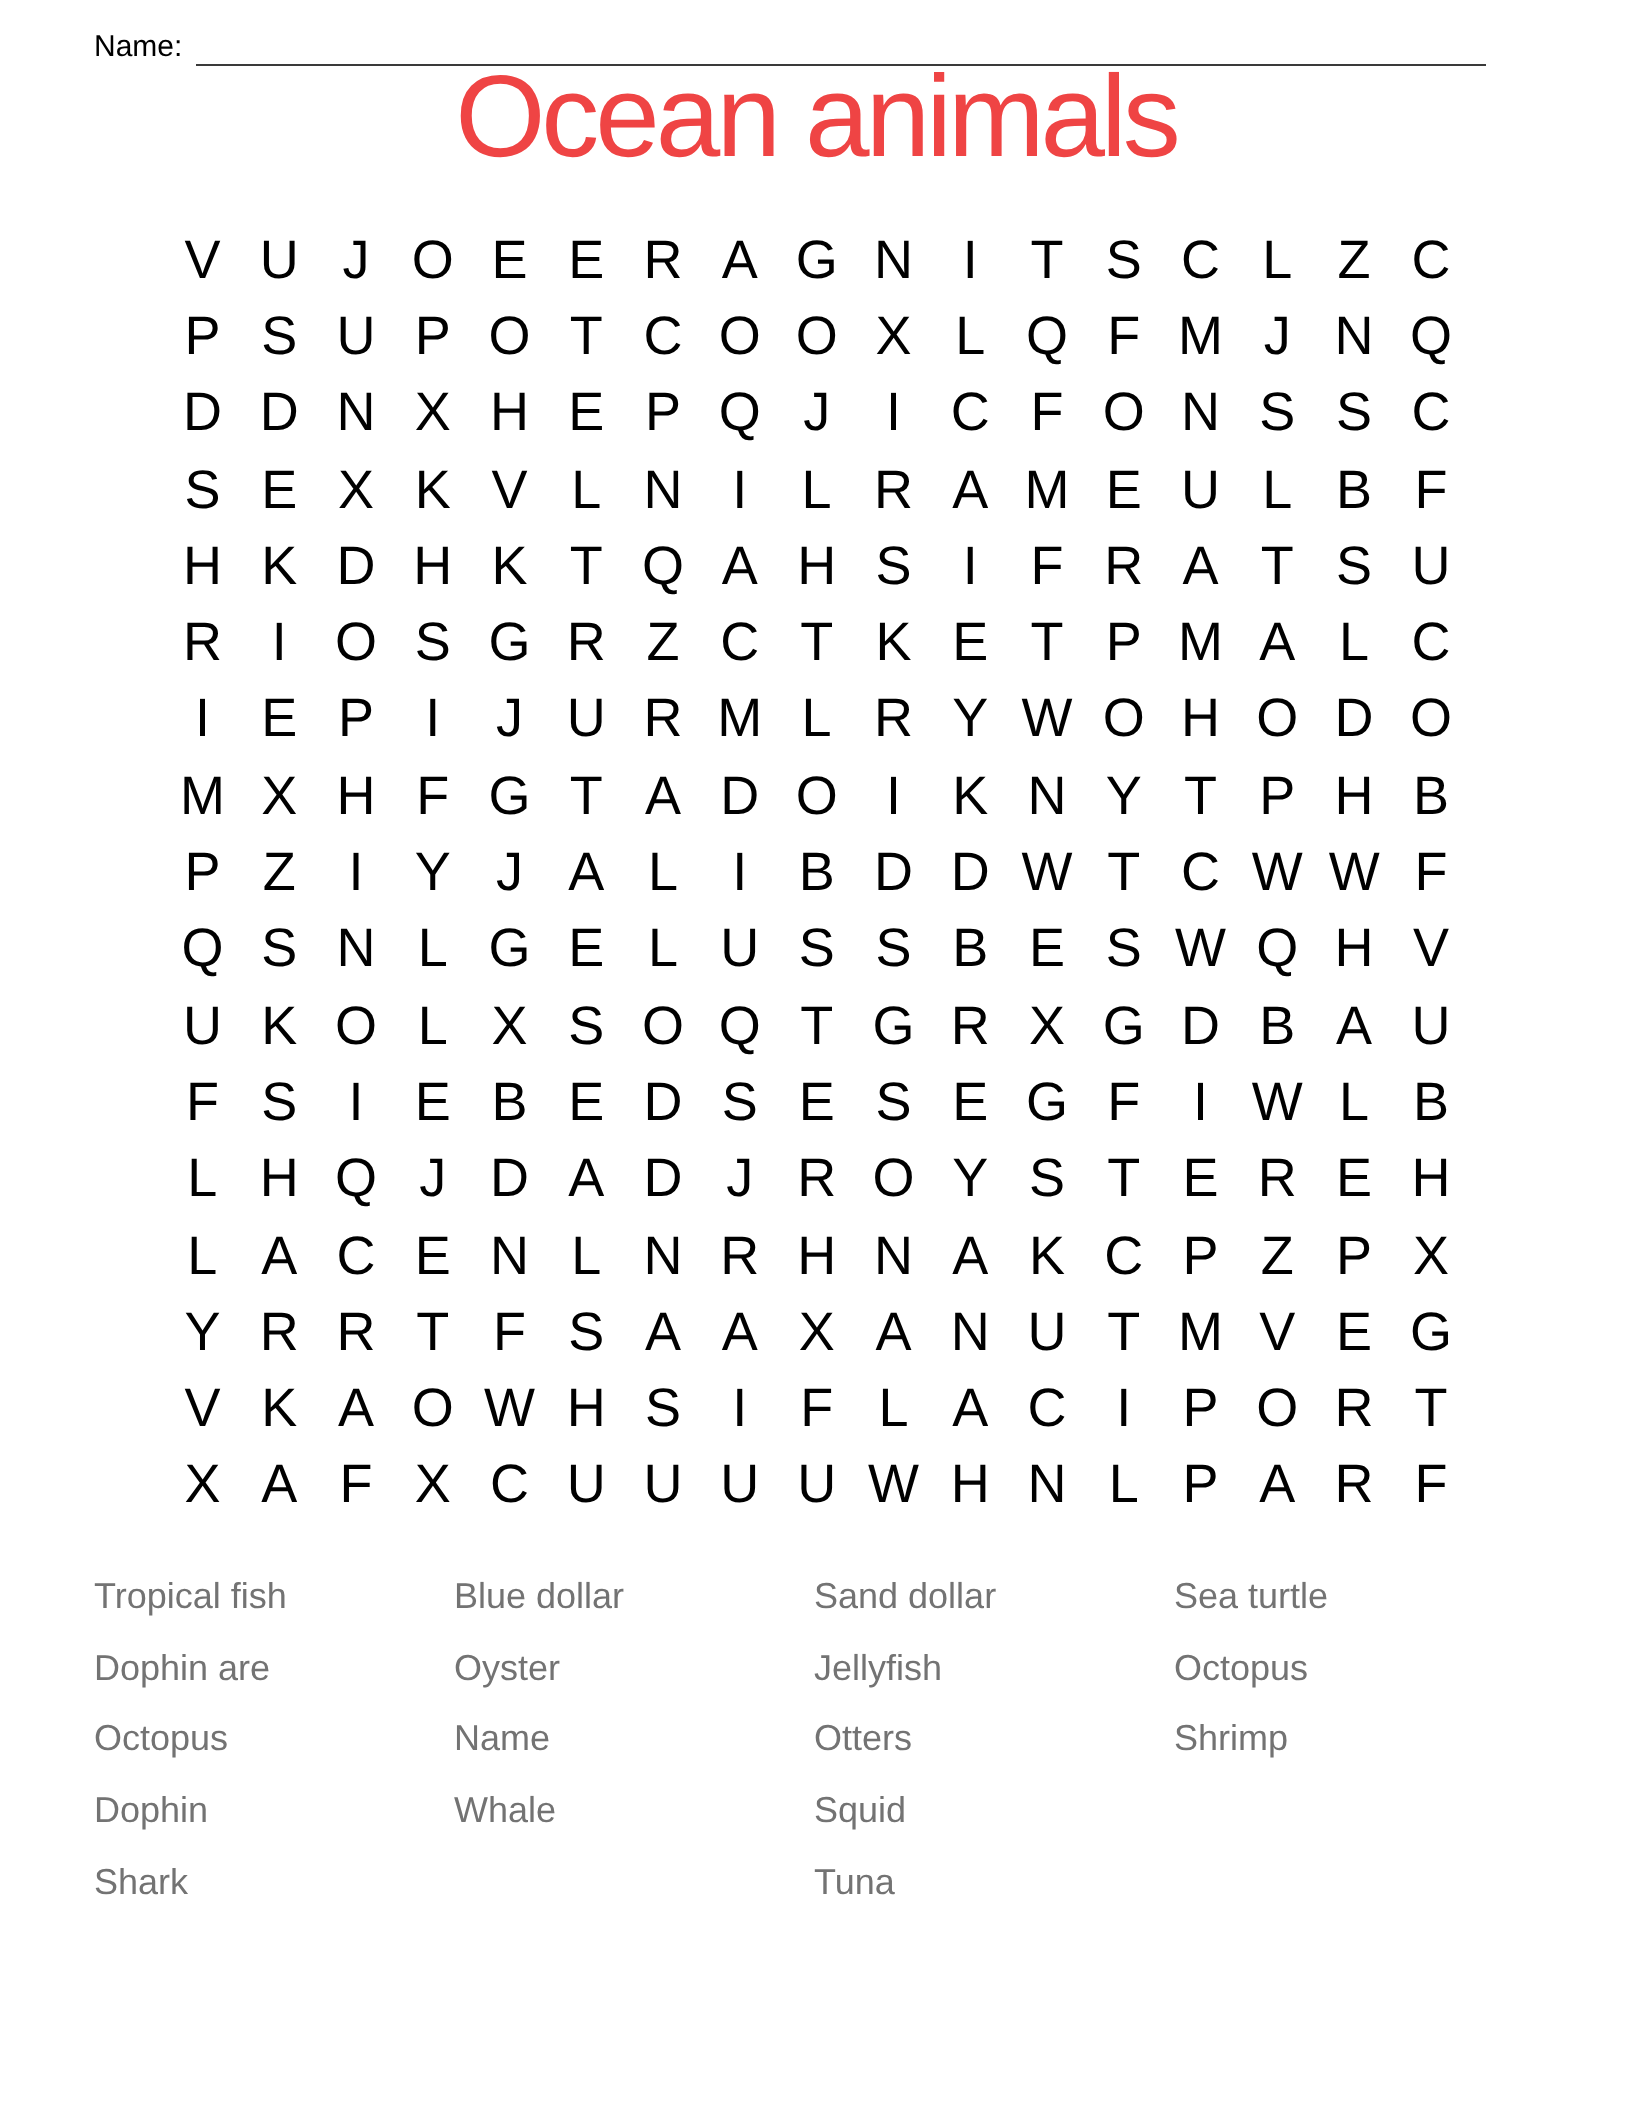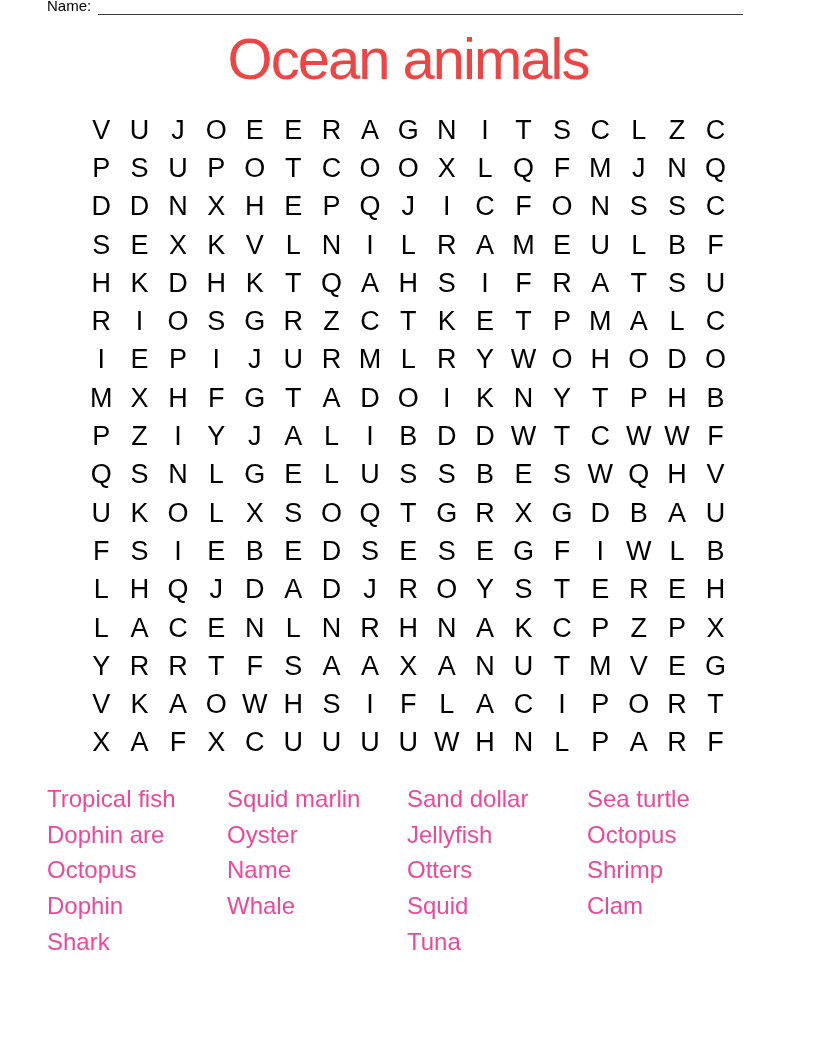--- a/index.html
+++ b/index.html
@@ -16,21 +16,21 @@
     background: #ffffff;
     overflow: hidden;
   }
   .name-row {
     position: absolute;
     left: 47px;
     right: 73px;
     top: 1px;
     display: flex;
     align-items: flex-end;
-    height: 14px;
+    height: 32px;
   }
   .name-label {
     font-size: 15px;
     line-height: 18px;
     color: #000000;
     white-space: nowrap;
   }
   .name-line {
     flex: 1;
     margin-left: 7px;
@@ -71,23 +71,23 @@
     left: 47px;
     top: 781px;
     display: grid;
     grid-template-columns: 180px 180px 180px 180px;
   }
   .word-col {
     display: flex;
     flex-direction: column;
   }
   .word {
-    font-size: 24px;
+    font-size: 18px;
     line-height: 35.7px;
-    color: #ec4899;
+    color: #737373;
     white-space: nowrap;
   }
 </style>
 </head>
 <body>
 
 <div class="page">
 
   <div class="name-row">
     <span class="name-label">Name:</span>
@@ -390,33 +390,32 @@
 
   <div class="word-list" id="word-list">
       <div class="word-col">
         <div class="word">Tropical fish</div>
         <div class="word">Dophin are</div>
         <div class="word">Octopus</div>
         <div class="word">Dophin</div>
         <div class="word">Shark</div>
       </div>
       <div class="word-col">
-        <div class="word">Squid marlin</div>
+        <div class="word">Blue dollar</div>
         <div class="word">Oyster</div>
         <div class="word">Name</div>
         <div class="word">Whale</div>
       </div>
       <div class="word-col">
         <div class="word">Sand dollar</div>
         <div class="word">Jellyfish</div>
         <div class="word">Otters</div>
         <div class="word">Squid</div>
         <div class="word">Tuna</div>
       </div>
       <div class="word-col">
         <div class="word">Sea turtle</div>
         <div class="word">Octopus</div>
         <div class="word">Shrimp</div>
-        <div class="word">Clam</div>
       </div>
     </div>
 
 </div>
 
 </body></html>

